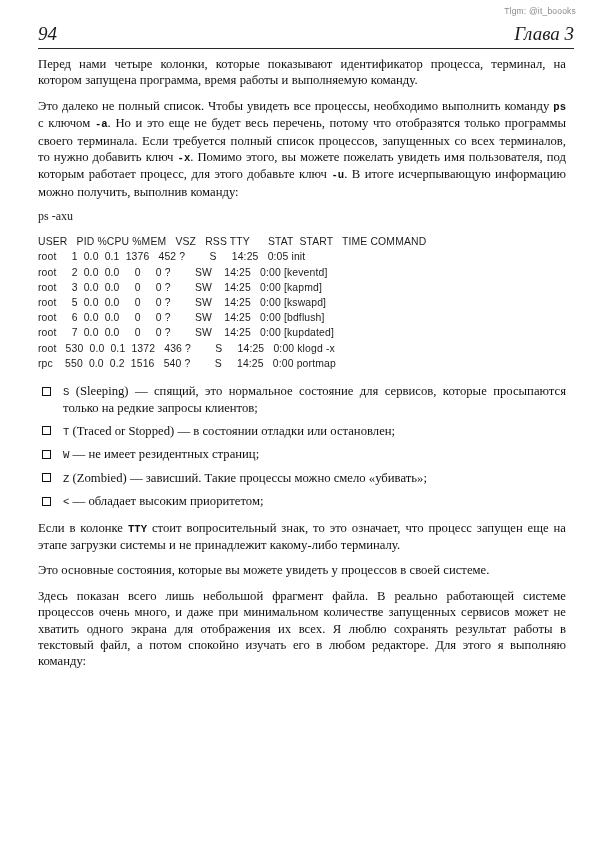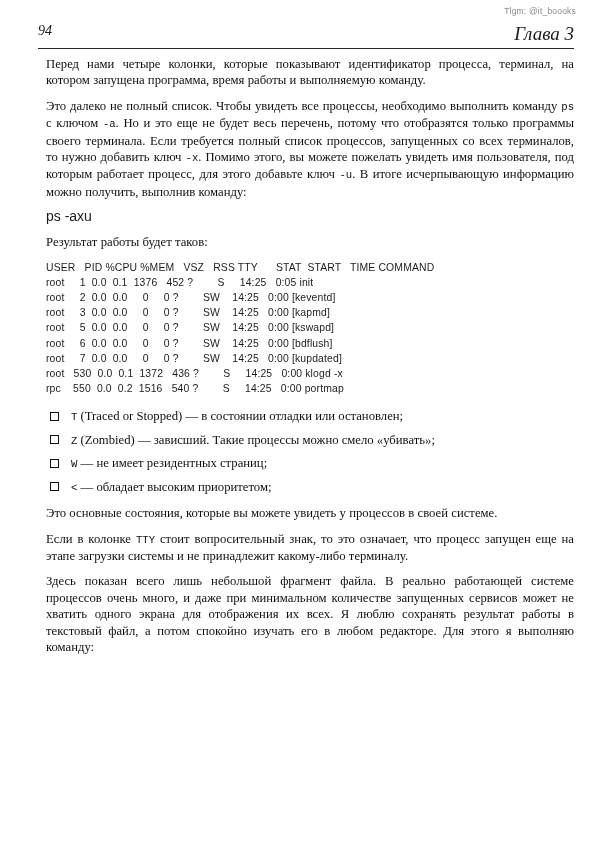--- a/index.html
+++ b/index.html
@@ -40,55 +40,55 @@
     display: flex;
     align-items: flex-start;
     justify-content: space-between;
     border-bottom: 1.2px solid #2a2a2a;
     padding-bottom: 2px;
   }
   .runhead .folio,
   .runhead .chapter {
     font-family: "Liberation Serif", serif;
     font-style: italic;
-    font-size: 14px;
+    font-size: 19px;
     color: #1a1a1a;
     line-height: 1;
   }
   .runhead .chapter { font-size: 19px; }
 
   
   .body {
     position: absolute;
     top: 56px;
     left: 38px;
     width: 528px;
-    margin-left: 8px;
   }
 
   p.para {
     margin: 0 0 9px 0;
     font-size: 12.7px;
     line-height: 16.4px;
     text-align: justify;
     text-indent: 0;
     hyphens: manual;
     word-spacing: 0.1px;
   }
 
   code.inl {
     font-family: "Liberation Mono", "DejaVu Sans Mono", monospace;
     font-size: 10.6px;
     letter-spacing: 0px;
+    font-weight: bold;
   }
 
   pre.cmd {
     margin: 4px 0 10px 0;
-    font-family: Liberation Sans, sans-serif;
-    font-size: 14px;
+    font-family: Liberation Serif, serif;
+    font-size: 12px;
     line-height: 15px;
     color: #1a1a1a;
     white-space: pre;
   }
 
   
   pre.listing {
     margin: 6px 0 12px 0;
     font-family: Liberation Sans, sans-serif;
     font-size: 10.4px;
@@ -140,41 +140,41 @@
   </div>
 
   <div class="body">
 
     <p class="para">Перед нами четыре колонки, которые показывают идентификатор процесса, терминал, на котором запущена программа, время работы и выполняемую команду.</p>
 
     <p class="para"><span>Это далеко не полный список. Чтобы увидеть все процессы, необходимо выполнить команду </span><code class="inl">ps</code><span> с ключом </span><code class="inl">-a</code><span>. Но и это еще не будет весь перечень, потому что отобразятся только программы своего терминала. Если требуется полный список процессов, запущенных со всех терминалов, то нужно добавить ключ </span><code class="inl">-x</code><span>. Помимо этого, вы можете пожелать увидеть имя пользователя, под которым работает процесс, для этого добавьте ключ </span><code class="inl">-u</code><span>. В итоге исчерпывающую информацию можно получить, выполнив команду:</span></p>
 
     <pre class="cmd">ps -axu</pre>
 
-    <p class="para">Результат работы будет таков:</p>
 
     <pre class="listing">USER   PID %CPU %MEM   VSZ   RSS TTY      STAT  START   TIME COMMAND
 root     1  0.0  0.1  1376   452 ?        S     14:25   0:05 init
 root     2  0.0  0.0     0     0 ?        SW    14:25   0:00 [keventd]
 root     3  0.0  0.0     0     0 ?        SW    14:25   0:00 [kapmd]
 root     5  0.0  0.0     0     0 ?        SW    14:25   0:00 [kswapd]
 root     6  0.0  0.0     0     0 ?        SW    14:25   0:00 [bdflush]
 root     7  0.0  0.0     0     0 ?        SW    14:25   0:00 [kupdated]
 root   530  0.0  0.1  1372   436 ?        S     14:25   0:00 klogd -x
 rpc    550  0.0  0.2  1516   540 ?        S     14:25   0:00 portmap</pre>
 
 
     <ul class="codes">
+      <li><span class="sq"></span><code class="mono">S</code><span> (Sleeping) — спящий, это нормальное состояние для сервисов, которые просыпаются только на редкие запросы клиентов;</span></li>
       <li><span class="sq"></span><code class="mono">T</code><span> (Traced or Stopped) — в состоянии отладки или остановлен;</span></li>
+      <li><span class="sq"></span><code class="mono">W</code><span> — не имеет резидентных страниц;</span></li>
       <li><span class="sq"></span><code class="mono">Z</code><span> (Zombied) — зависший. Такие процессы можно смело «убивать»;</span></li>
-      <li><span class="sq"></span><code class="mono">W</code><span> — не имеет резидентных страниц;</span></li>
       <li><span class="sq"></span><code class="mono">&lt;</code><span> — обладает высоким приоритетом;</span></li>
     </ul>
 
+    <p class="para"><span>Если в колонке </span><code class="inl">TTY</code><span> стоит вопросительный знак, то это означает, что процесс запущен еще на этапе загрузки системы и не принадлежит какому-либо терминалу.</span></p>
+
     <p class="para">Это основные состояния, которые вы можете увидеть у процессов в своей системе.</p>
-
-    <p class="para"><span>Если в колонке </span><code class="inl">TTY</code><span> стоит вопросительный знак, то это означает, что процесс запущен еще на этапе загрузки системы и не принадлежит какому-либо терминалу.</span></p>
 
     <p class="para">Здесь показан всего лишь небольшой фрагмент файла. В реально работающей системе процессов очень много, и даже при минимальном количестве запущенных сервисов может не хватить одного экрана для отображения их всех. Я люблю сохранять результат работы в текстовый файл, а потом спокойно изучать его в любом редакторе. Для этого я выполняю команду:</p>
 
 
   </div>
 </div>
 
 </body></html>

